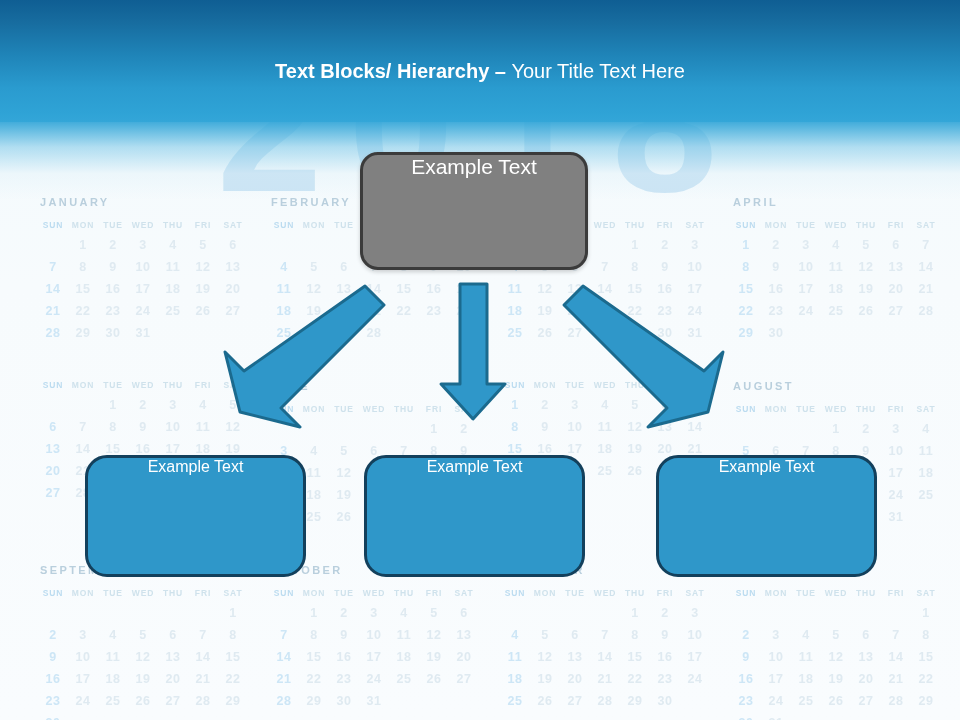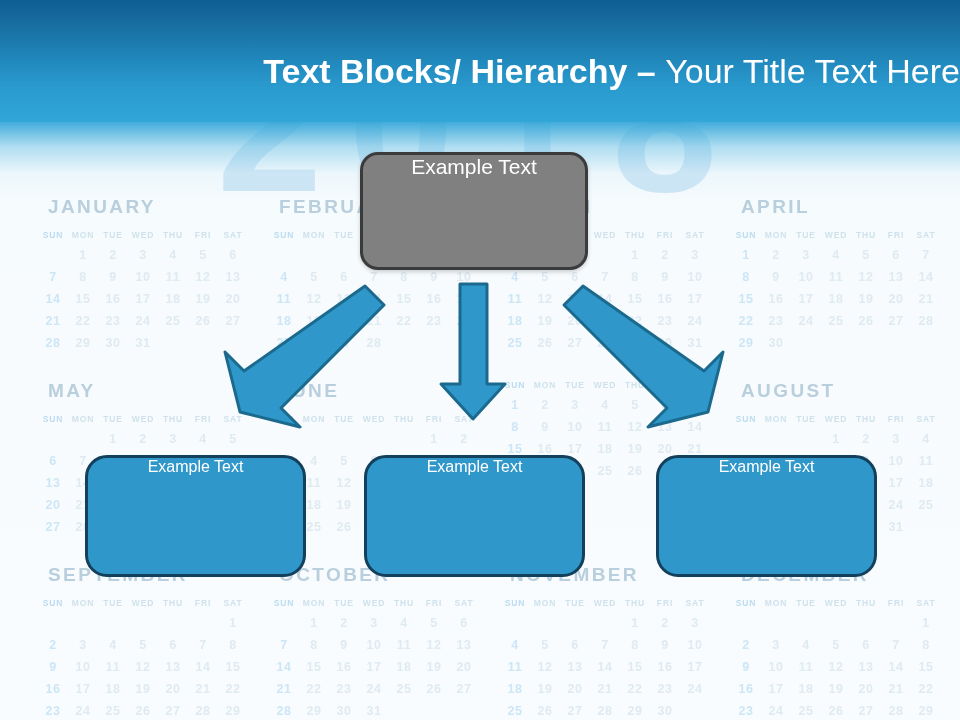--- a/index.html
+++ b/index.html
@@ -35,26 +35,26 @@
     grid-auto-rows: 184px;
     column-gap: 0px;
   }
   .cal-month {
     position: relative;
     padding-left: 22px;
     box-sizing: border-box;
   }
   .cal-name {
     font-family: "Liberation Sans", sans-serif;
-    font-size: 19px;
+    font-size: 11px;
     font-weight: bold;
     letter-spacing: 2.4px;
     color: #b9cfdd;
     text-transform: uppercase;
-    margin: 0 0 12px 8px;
+    margin: 0 0 12px 0;
     white-space: nowrap;
   }
   .cal-dows {
     display: grid;
     grid-template-columns: repeat(7, 26px);
     column-gap: 4px;
     margin-bottom: 7px;
   }
   .cal-dow {
     font-size: 8.5px;
@@ -125,23 +125,23 @@
         rgba(120,198,231,0.55) 32%,
         rgba(210,234,246,0.25) 66%,
         rgba(245,251,253,0.0) 100%);
     pointer-events: none;
   }
   #slide-title {
     position: absolute;
     left: 0;
     top: 52px;
     width: 960px;
-    text-align: right;
+    text-align: center;
     color: #ffffff;
-    font-size: 34px;
+    font-size: 20px;
     line-height: 38px;
     white-space: nowrap;
   }
   #slide-title .t-bold { font-weight: bold; }
   #slide-title .t-light { font-weight: normal; }
 
   
   #arrows {
     position: absolute;
     left: 0;
@@ -370,21 +370,20 @@
             <div class="cal-day">24</div>
             <div class="cal-day">25</div>
             <div class="cal-day">26</div>
             <div class="cal-day">27</div>
             <div class="cal-day">28</div>
             <div class="cal-day sun">29</div>
             <div class="cal-day">30</div>
           </div>
         </div>
         <div class="cal-month">
-          <div class="cal-name">May</div>
           <div class="cal-dows">
             <div class="cal-dow sun">Sun</div>
             <div class="cal-dow">Mon</div>
             <div class="cal-dow">Tue</div>
             <div class="cal-dow">Wed</div>
             <div class="cal-dow">Thu</div>
             <div class="cal-dow">Fri</div>
             <div class="cal-dow">Sat</div>
           </div>
           <div class="cal-days">

